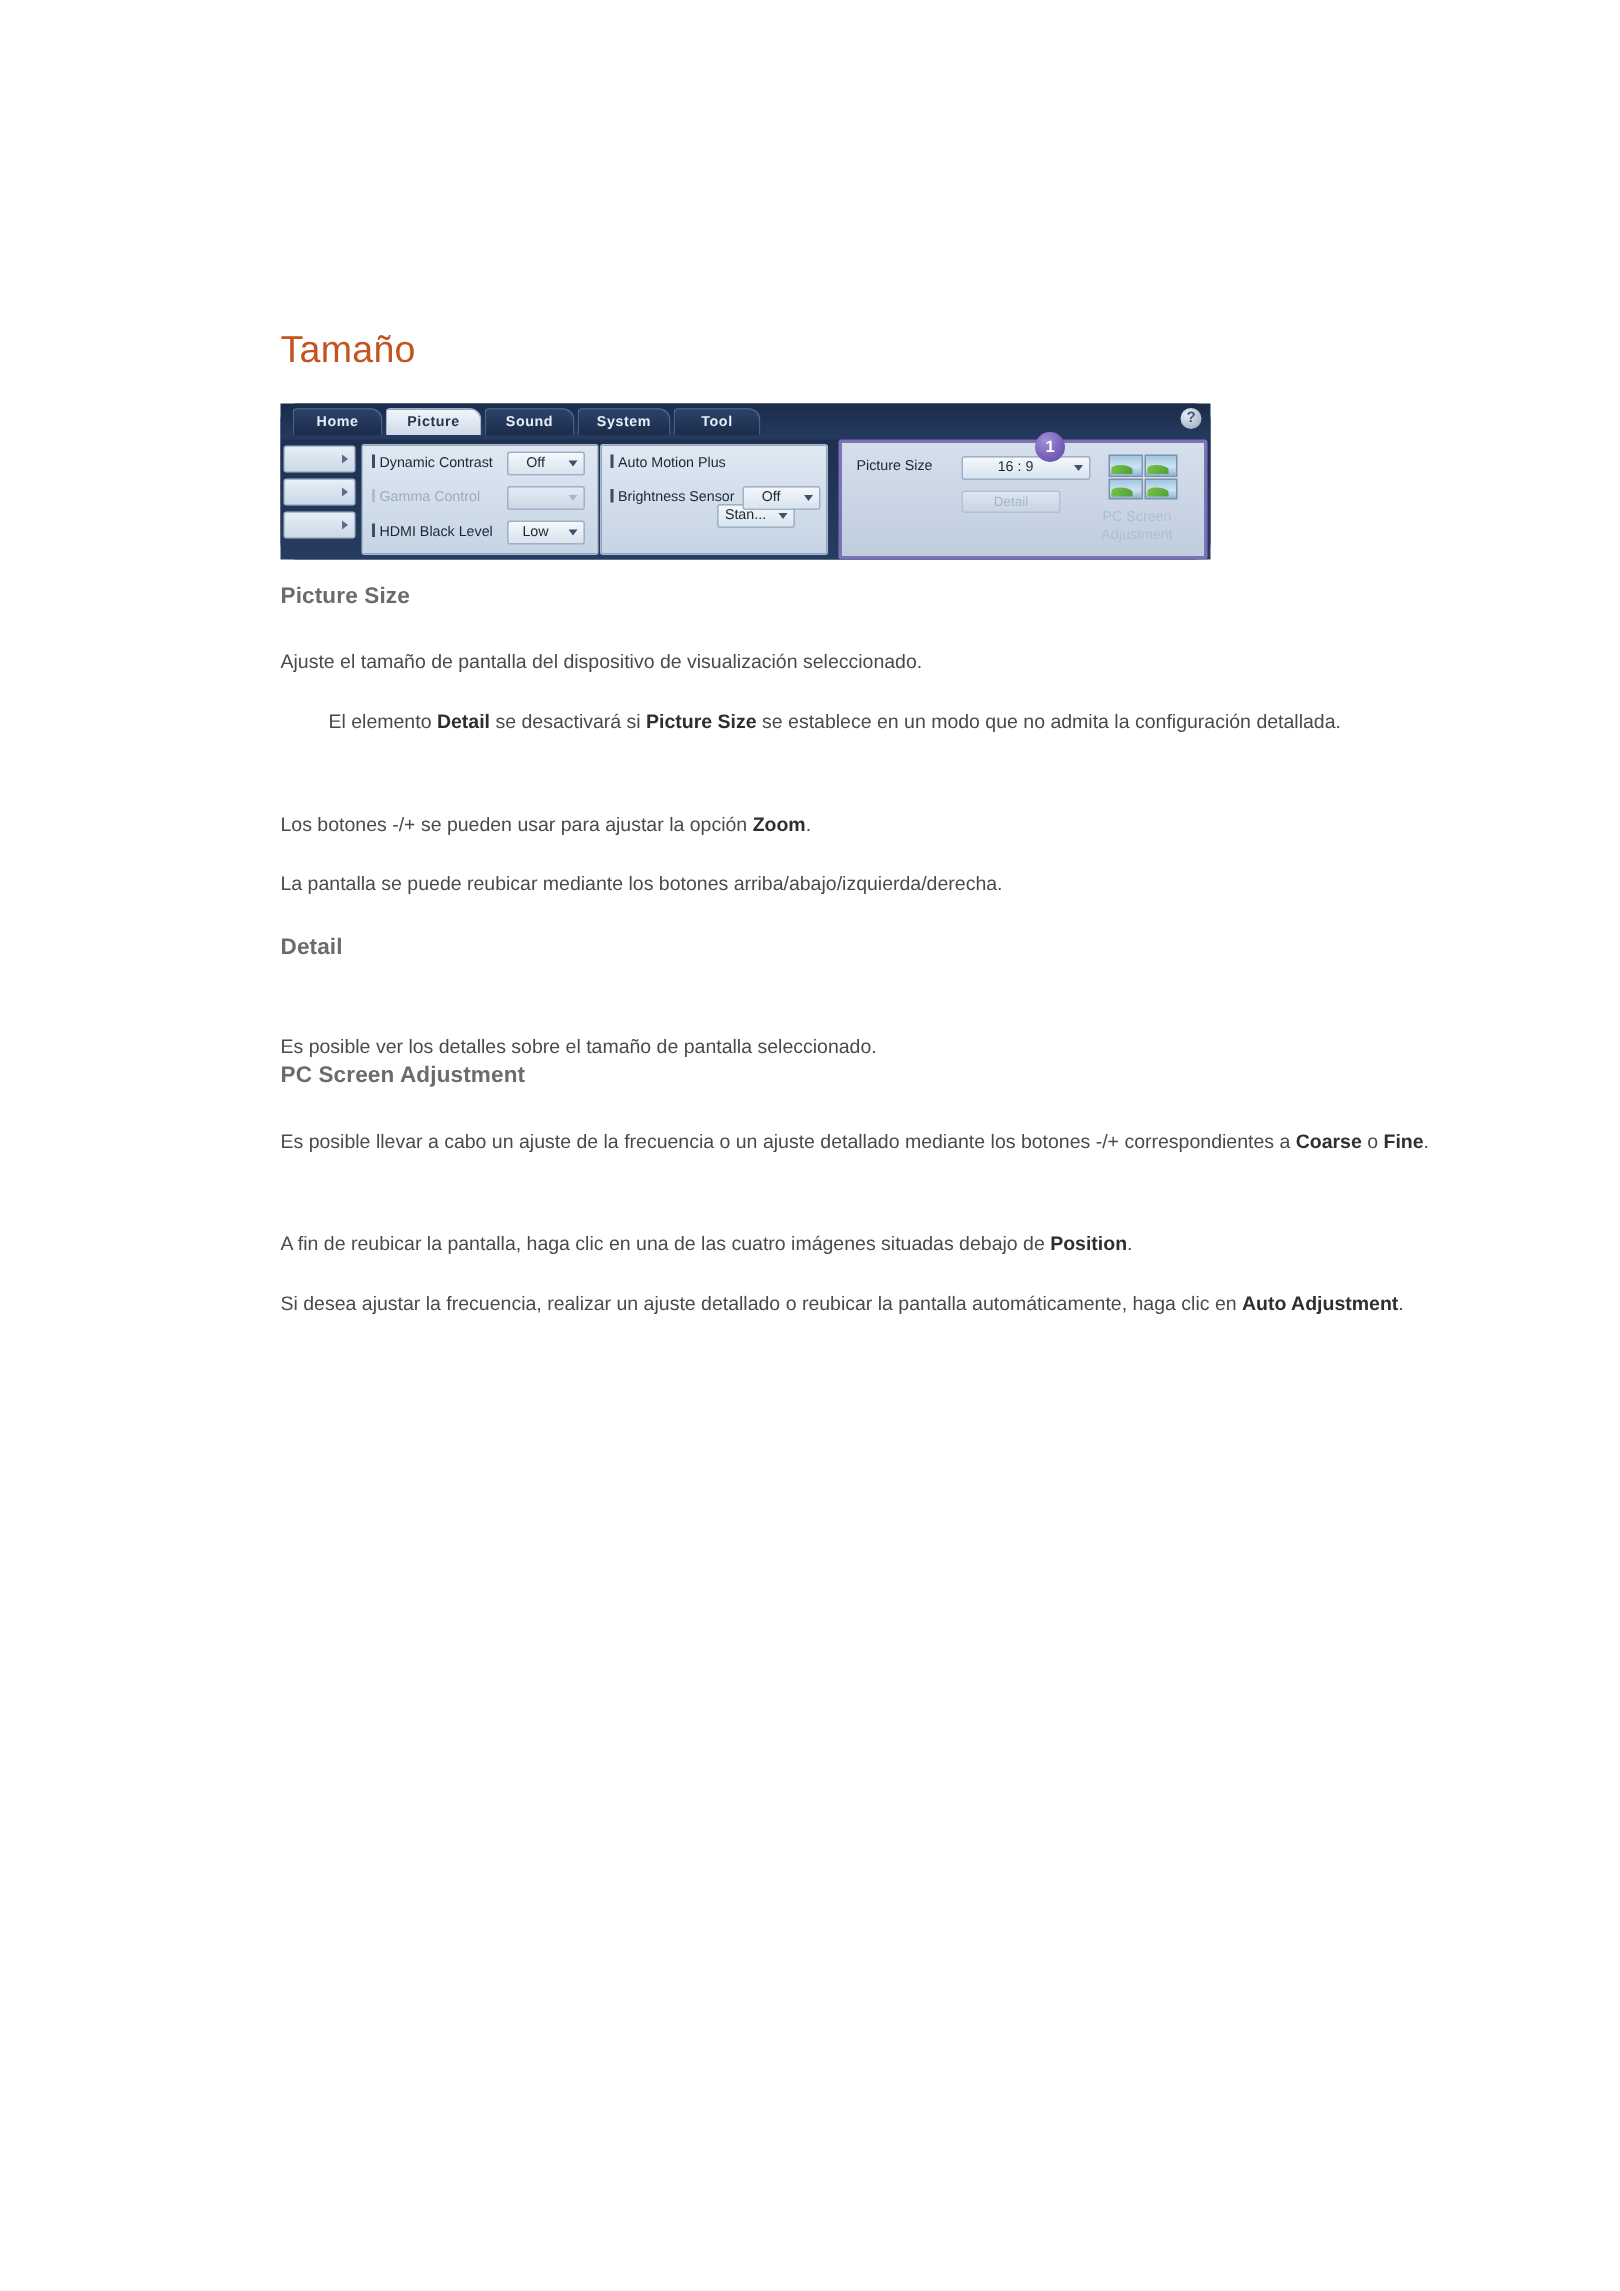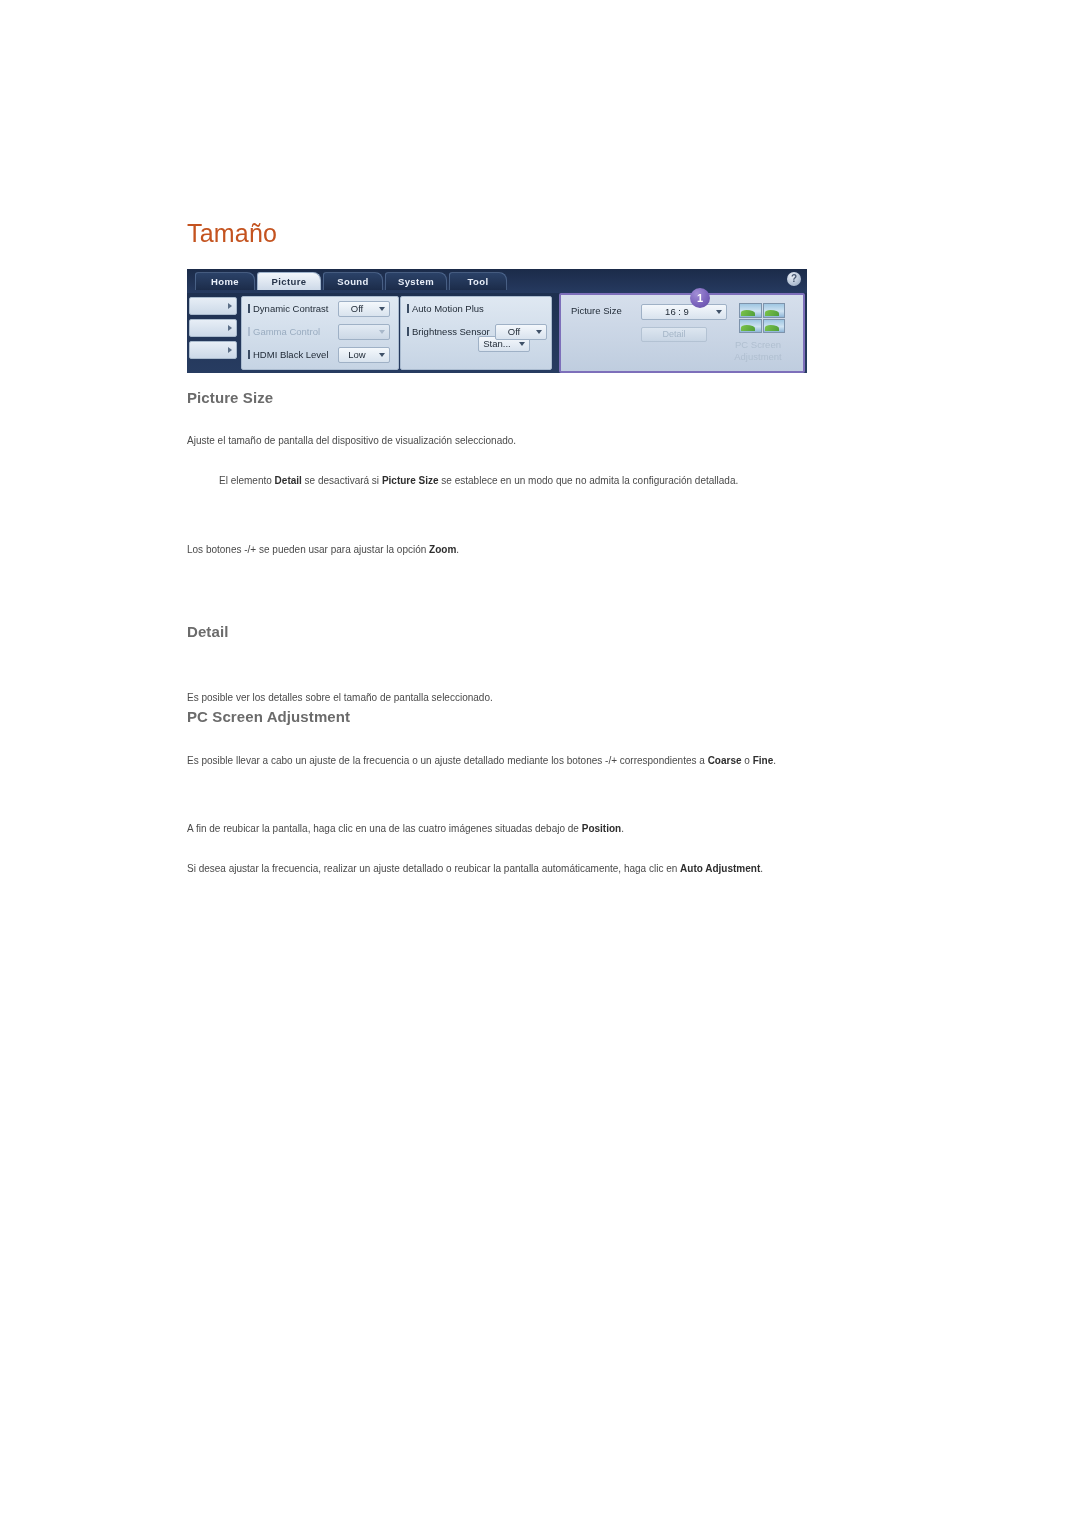--- a/index.html
+++ b/index.html
@@ -298,21 +298,21 @@
     left: 187px;
     font-size: 15px;
     font-weight: bold;
     color: #6b6b6b;
     letter-spacing: 0.1px;
   }
   .para {
     position: absolute;
     left: 187px;
     width: 812px;
-    font-size: 10px;
+    font-size: 13px;
     line-height: 29px;
     color: #4a4a4a;
   }
   .para b { font-weight: bold; color: #2e2e2e; }
 </style>
 </head>
 <body>
 
 <div class="page">
 
@@ -382,20 +382,21 @@
       </div>
 
       <div class="badge-1">1</div>
     </div>
   </div>
 
   <div class="sec-title" style="top:389px;">Picture Size</div>
   <div class="para" style="top:426px;"><span>Ajuste el tamaño de pantalla del dispositivo de visualización seleccionado.</span></div>
   <div class="para" style="top:466px;margin-left:32px;"><span>El elemento </span><b>Detail</b><span> se desactivará si </span><b>Picture Size</b><span> se establece en un modo que no admita la configuración detallada.</span></div>
   <div class="para" style="top:535px;"><span>Los botones -/+ se pueden usar para ajustar la opción </span><b>Zoom</b><span>.</span></div>
+  <div class="para" style="top:574px;"><span>La pantalla se puede reubicar mediante los botones arriba/abajo/izquierda/derecha.</span></div>
 
   <div class="sec-title" style="top:623px;">Detail</div>
   <div class="para" style="top:683px;"><span>Es posible ver los detalles sobre el tamaño de pantalla seleccionado.</span></div>
 
   <div class="sec-title" style="top:708px;">PC Screen Adjustment</div>
   <div class="para" style="top:746px;"><span>Es posible llevar a cabo un ajuste de la frecuencia o un ajuste detallado mediante los botones -/+ correspondientes a </span><b>Coarse</b><span> o </span><b>Fine</b><span>.</span></div>
   <div class="para" style="top:814px;"><span>A fin de reubicar la pantalla, haga clic en una de las cuatro imágenes situadas debajo de </span><b>Position</b><span>.</span></div>
   <div class="para" style="top:854px;"><span>Si desea ajustar la frecuencia, realizar un ajuste detallado o reubicar la pantalla automáticamente, haga clic en </span><b>Auto Adjustment</b><span>.</span></div>
 
 </div>

